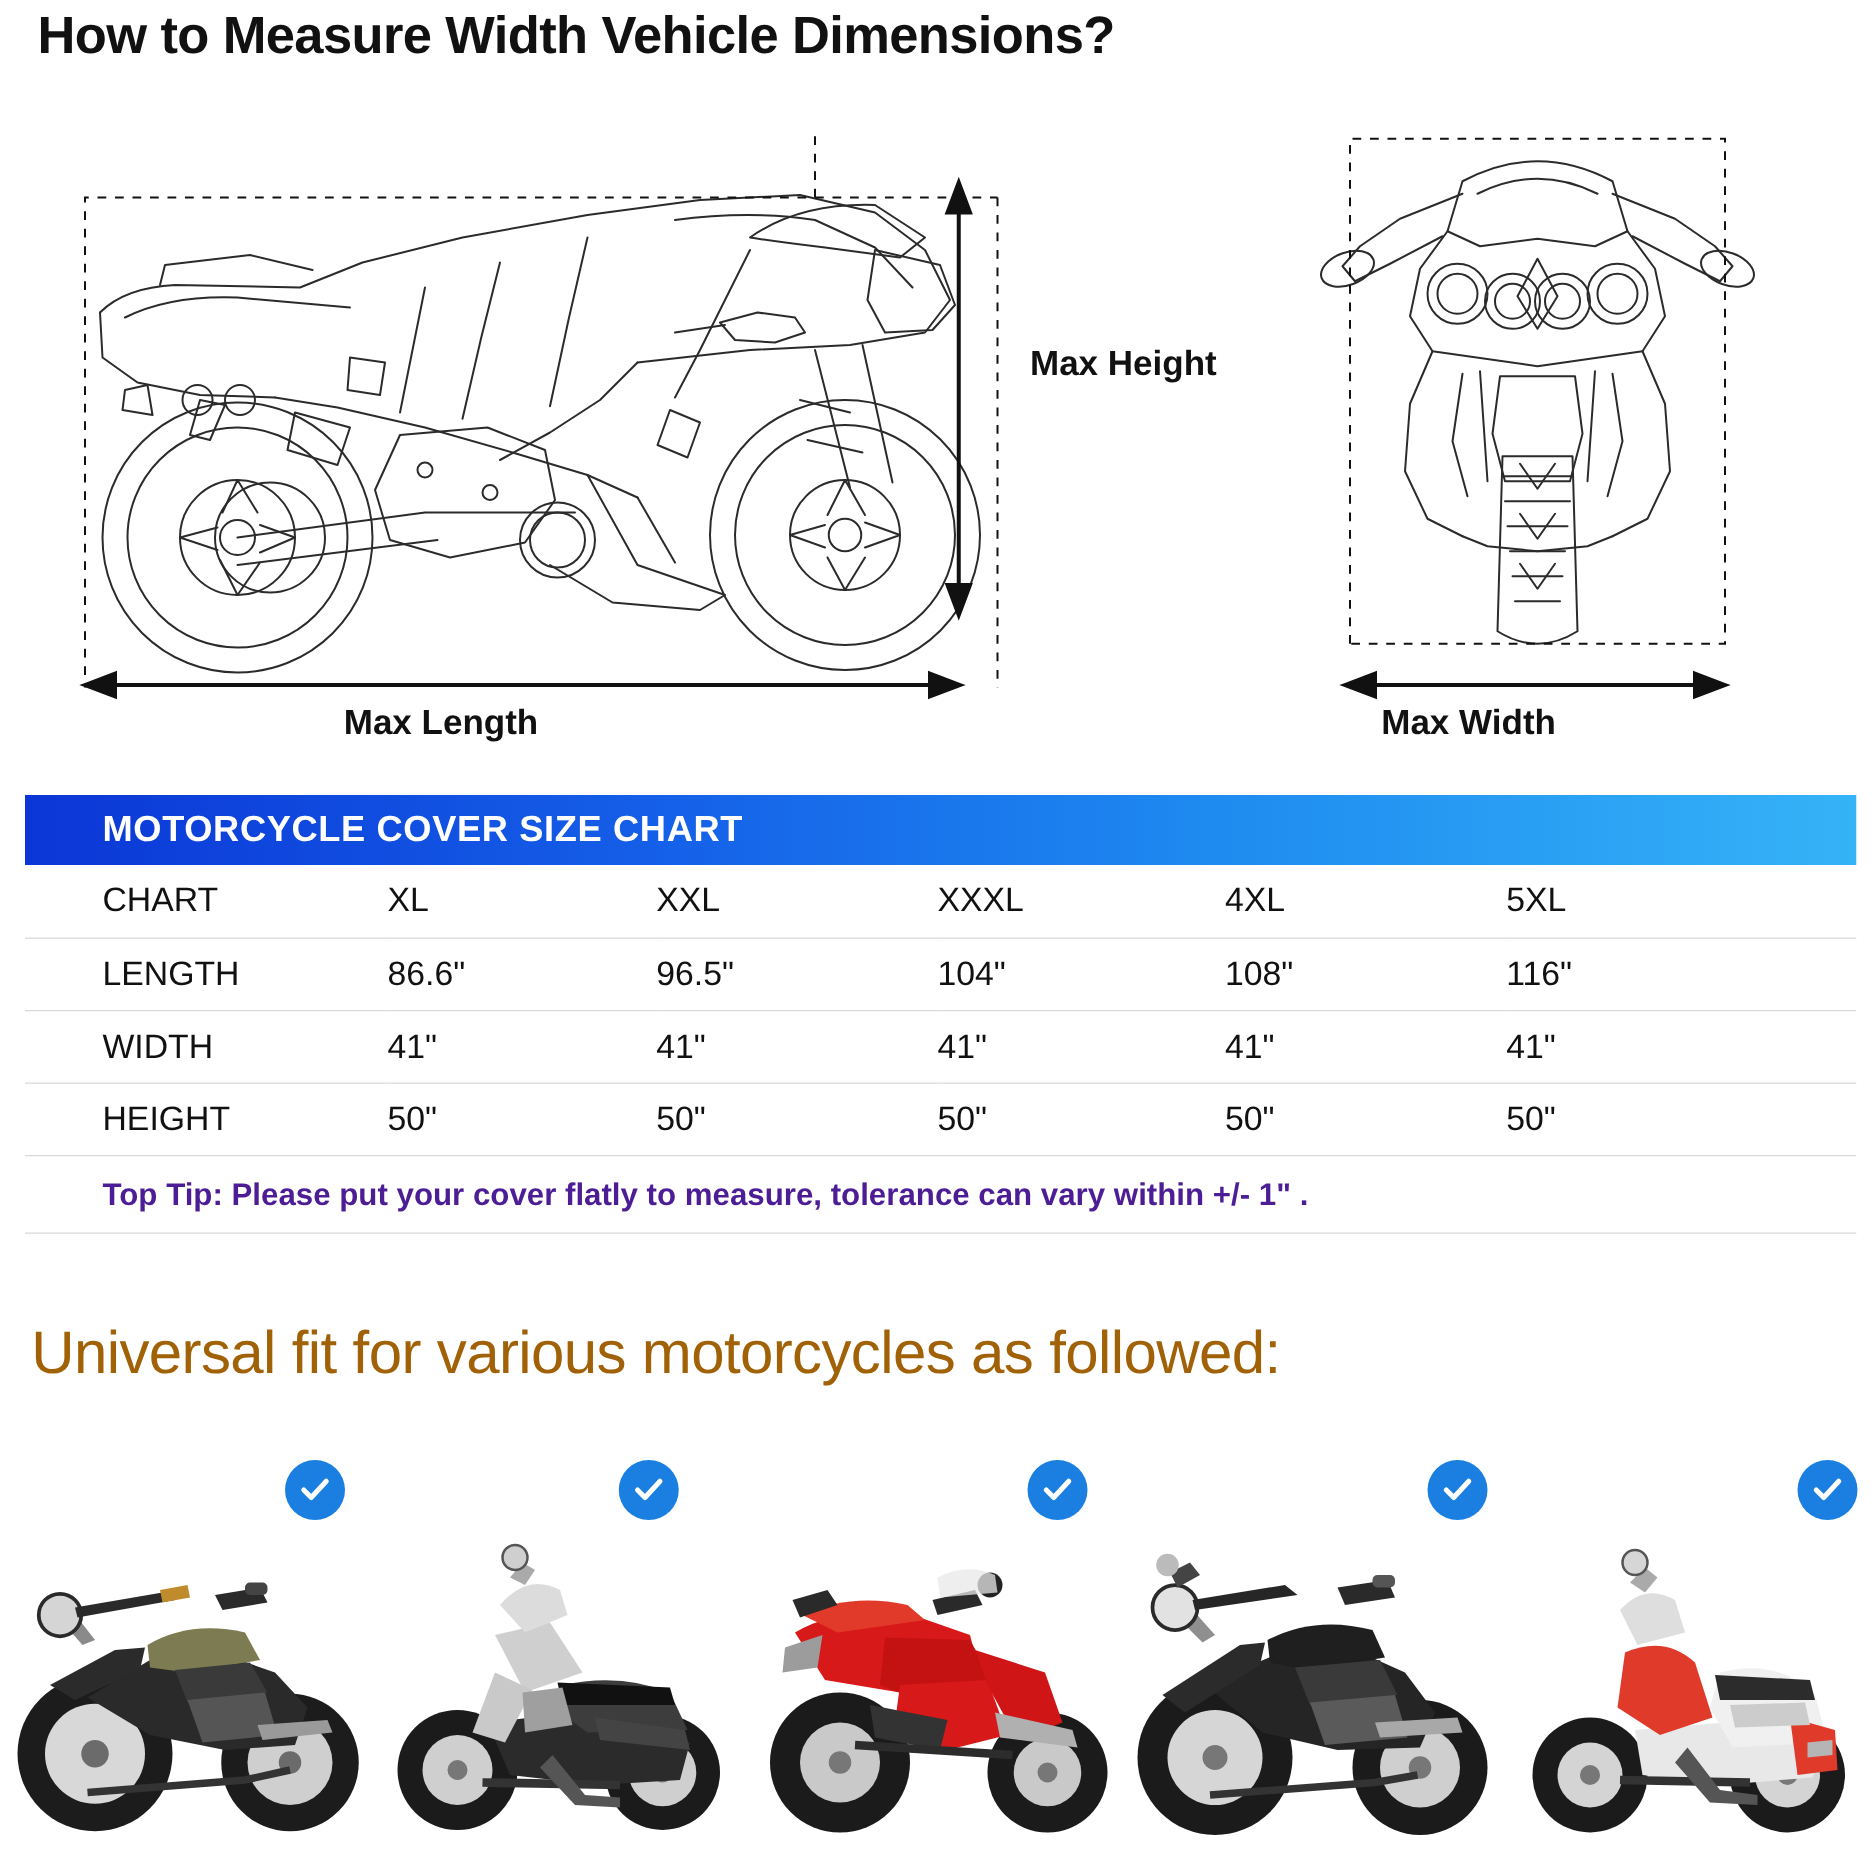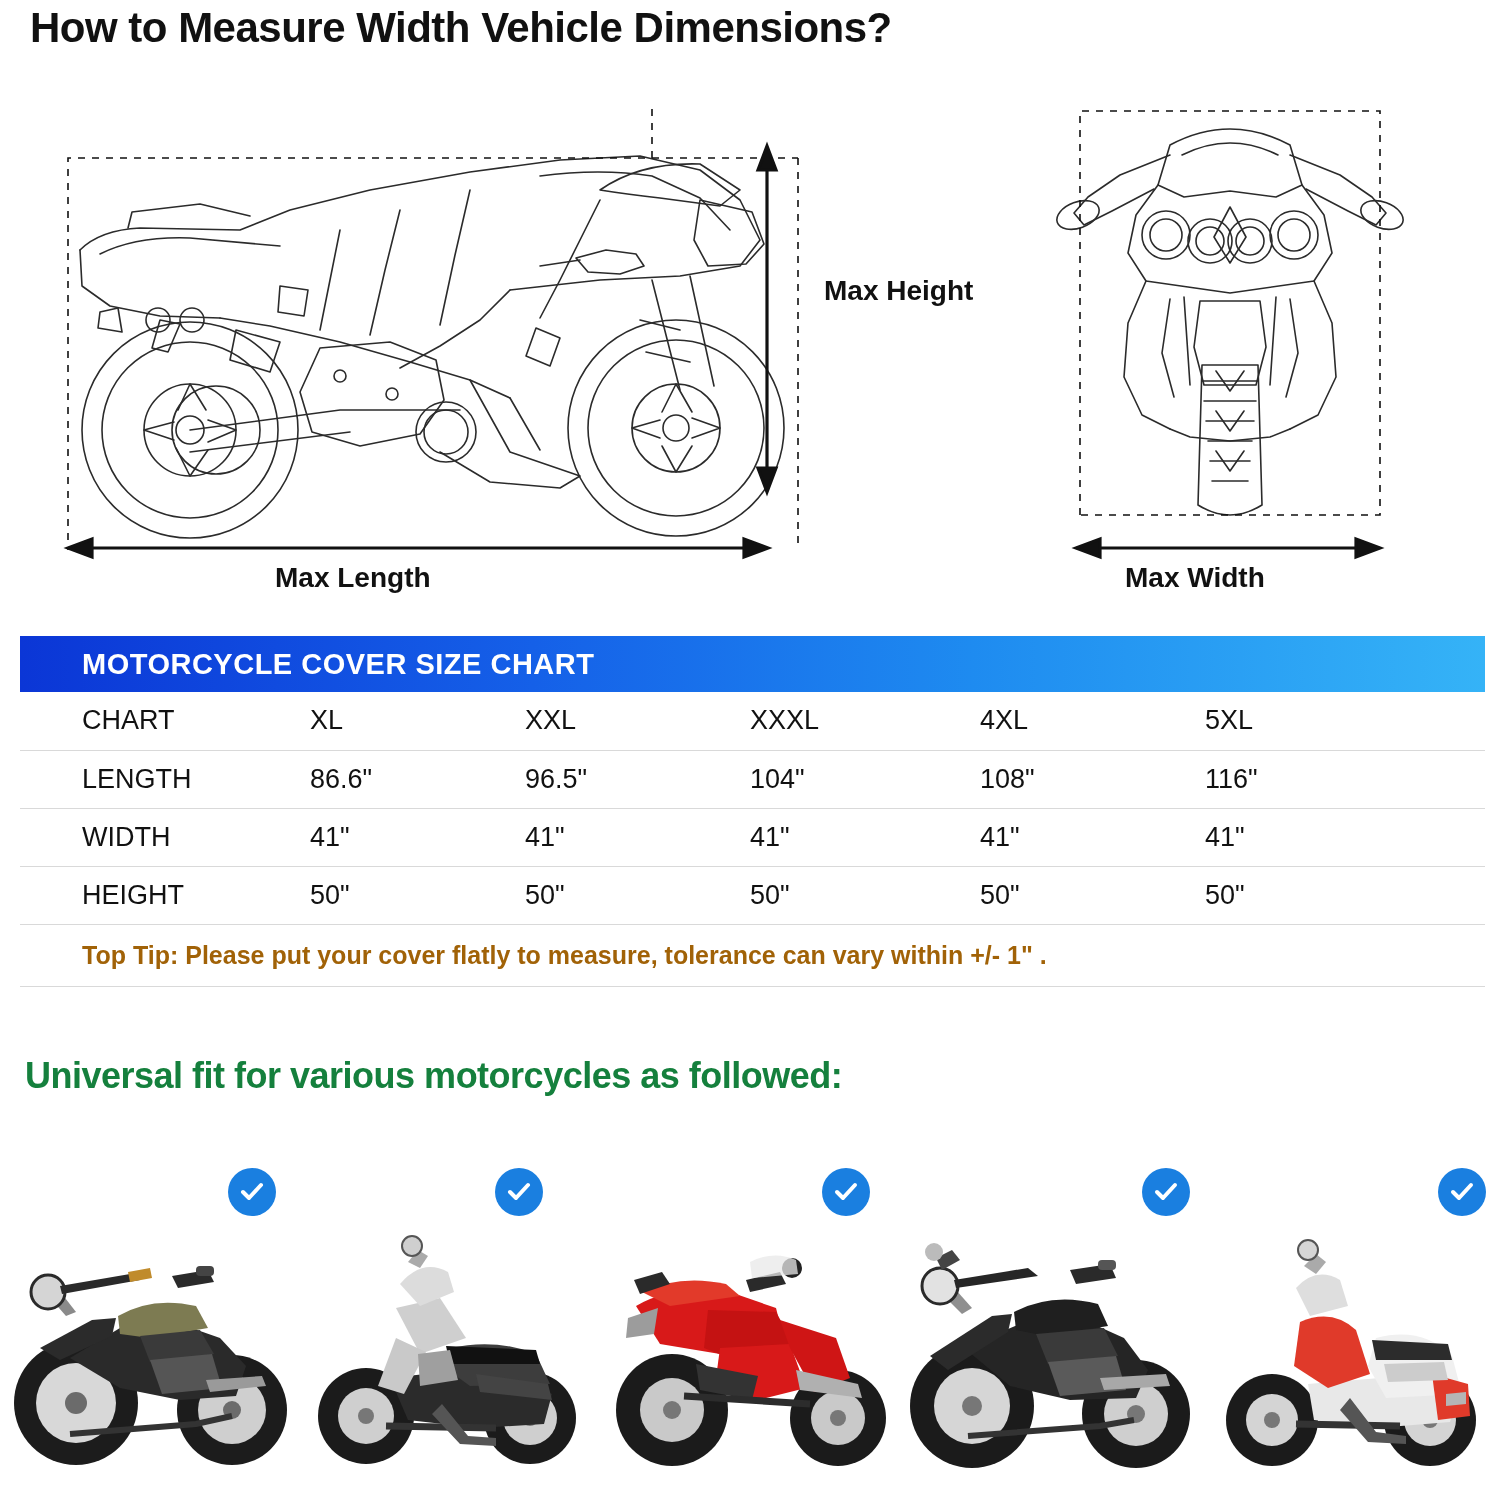--- a/index.html
+++ b/index.html
@@ -32,21 +32,21 @@
   .bike-front-svg { position: absolute; left: 1050px; top: 15px; }
 
   .dim-label {
     position: absolute;
     font-size: 28px;
     font-weight: bold;
     color: #111;
   }
   .label-max-height { left: 824px; top: 205px; }
   .label-max-length { left: 275px; top: 492px; }
-  .label-max-width { left: 1105px; top: 492px; margin-left: 20px; }
+  .label-max-width { left: 1105px; top: 492px; }
 
   
   .chart-wrap {
     position: absolute;
     left: 20px; top: 636px;
     width: 1465px;
   }
   .chart-header {
     height: 56px;
     background: linear-gradient(90deg, #0b36d6 0%, #1560e8 35%, #1e8bf0 65%, #35b3f7 100%);
@@ -77,33 +77,33 @@
   table.size-table td.c1 { width: 215px; margin-left: 21px; }
   table.size-table td.c2 { width: 225px; }
   table.size-table td.c3 { width: 230px; }
   table.size-table td.c4 { width: 225px; }
   table.size-table td.c5 { }
   table.size-table tr.tip-row td {
     border-bottom: 1px solid #d9d9d9;
     height: 62px;
   }
   .tip-text {
-    color: #a16207;
+    color: #4c1d95;
     font-size: 25px;
     font-weight: bold;
     padding-left: 62px;
   }
 
   
   .universal-title {
     position: absolute;
     left: 25px; top: 1055px;
-    font-size: 36px;
-    font-weight: bold;
-    color: #15803d;
+    font-size: 48px;
+    font-weight: normal;
+    color: #a16207;
     letter-spacing: -0.5px;
   }
   .bike-row {
     position: absolute;
     left: 0; top: 1150px;
     width: 1500px; height: 338px;
     display: flex;
   }
   .bike-cell {
     position: relative;

